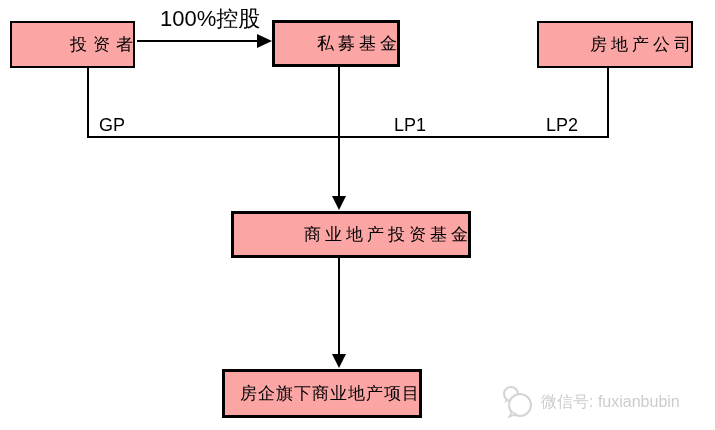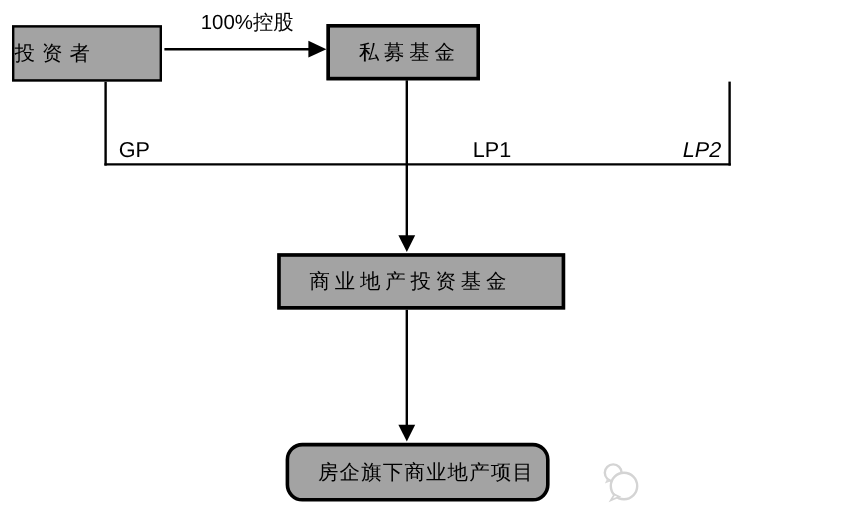--- a/index.html
+++ b/index.html
@@ -17,62 +17,62 @@
   }
   .lines {
     position: absolute;
     left: 0;
     top: 0;
     width: 715px;
     height: 430px;
   }
   .node {
     position: absolute;
-    background: #a3a3a3;
+    background: #fca5a5;
     border: 2px solid #000000;
     display: flex;
     align-items: center;
-    justify-content: flex-start;
+    justify-content: flex-end;
     box-sizing: border-box;
     font-family: Liberation Mono, monospace;
     font-size: 17px;
     color: #000000;
     white-space: nowrap;
   }
   .node.thick { border-width: 3px; padding-left: 24px; }
   .node-investor          { left: 10px;  top: 21px;  width: 125px; height: 47px; letter-spacing: 6px; }
   .node-private-fund      { left: 272px; top: 20px;  width: 128px; height: 47px; letter-spacing: 4px; }
   .node-real-estate       { left: 537px; top: 21px;  width: 156px; height: 47px; letter-spacing: 4px; }
   .node-commercial-fund   { left: 231px; top: 211px; width: 240px; height: 47px; letter-spacing: 4px; }
-  .node-project           { left: 238px; top: 369px; width: 220px; height: 49px; letter-spacing: 1px; border-radius: 14px; }
+  .node-project           { left: 222px; top: 369px; width: 200px; height: 49px; letter-spacing: 1px; }
   .node .label { text-indent: 0; }
   
   .node .label { margin-right: -4px; }
   .node-investor .label { margin-right: -6px; }
   .node-project .label { margin-right: -1px; }
 
   .edge-label {
     position: absolute;
     color: #000000;
     font-size: 18px;
     line-height: 18px;
     font-family: "Liberation Sans", "DejaVu Sans", sans-serif;
     white-space: nowrap;
   }
   .label-control {
     left: 160px;
     top: 7px;
     width: 92px;
     text-align: center;
-    font-size: 17px;
+    font-size: 22px;
     line-height: 24px;
   }
   .label-gp  { left: 99px;  top: 116px; }
   .label-lp1 { left: 351px; top: 116px; margin-left: 43px; }
-  .label-lp2 { left: 569px; top: 116px; font-style: italic; }
+  .label-lp2 { left: 546px; top: 116px; }
 
   .watermark {
     position: absolute;
     left: 496px;
     top: 384px;
     display: flex;
     align-items: center;
     gap: 7px;
     color: #cccccc;
   }
@@ -107,20 +107,23 @@
   </svg>
 
   <div class="node node-investor">
     <span class="label">投资者</span>
   </div>
 
   <div class="node thick node-private-fund">
     <span class="label">私募基金</span>
   </div>
 
+  <div class="node node-real-estate">
+    <span class="label">房地产公司</span>
+  </div>
 
   <div class="node thick node-commercial-fund">
     <span class="label">商业地产投资基金</span>
   </div>
 
   <div class="node thick node-project">
     <span class="label">房企旗下商业地产项目</span>
   </div>
 
   <span class="edge-label label-control">100%控股</span>
@@ -128,15 +131,16 @@
   <span class="edge-label label-lp1">LP1</span>
   <span class="edge-label label-lp2">LP2</span>
 
   <div class="watermark">
     <svg width="38" height="36" viewBox="0 0 38 36" xmlns="http://www.w3.org/2000/svg">
       <circle cx="15" cy="10" r="7" fill="#ffffff" stroke="#d4d4d4" stroke-width="2"></circle>
       <path d="M10 15 L8 19 L13 17 Z" fill="#d8d8d8"></path>
       <circle cx="24" cy="21" r="11" fill="#ffffff" stroke="#d4d4d4" stroke-width="2"></circle>
       <path d="M16 28 L13 33 L20 30 Z" fill="#ffffff" stroke="#d4d4d4" stroke-width="1.5"></path>
     </svg>
+    <span class="watermark-text">微信号: fuxianbubin</span>
   </div>
 
 </div>
 
 </body></html>

